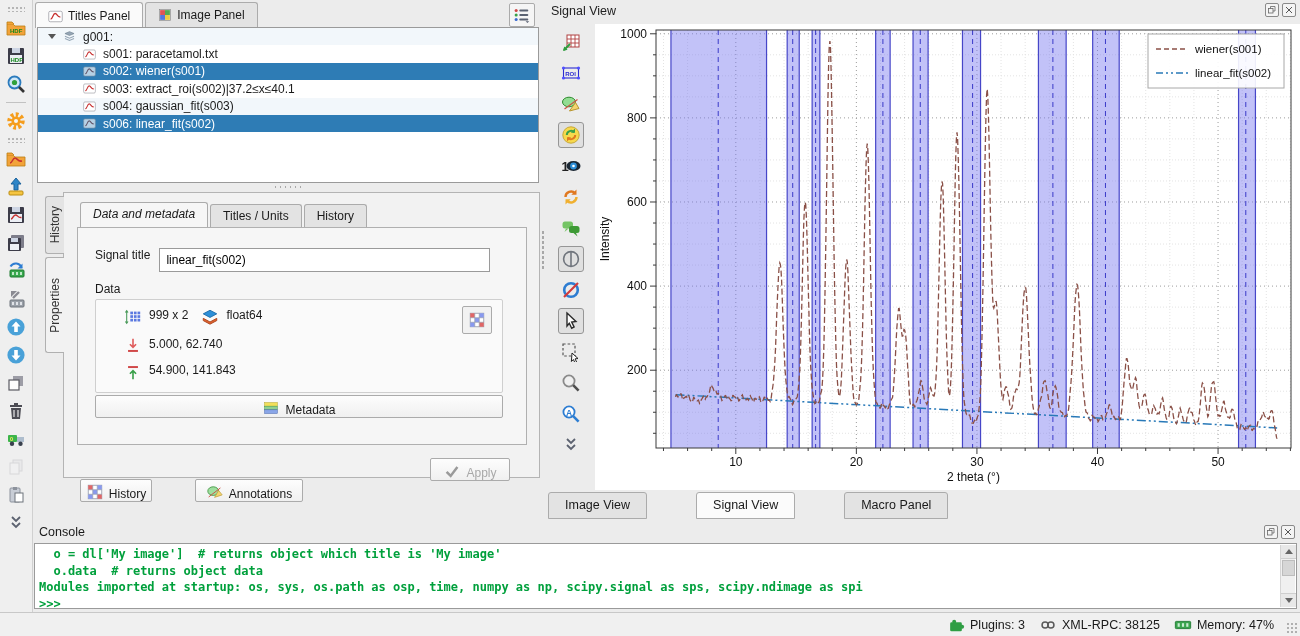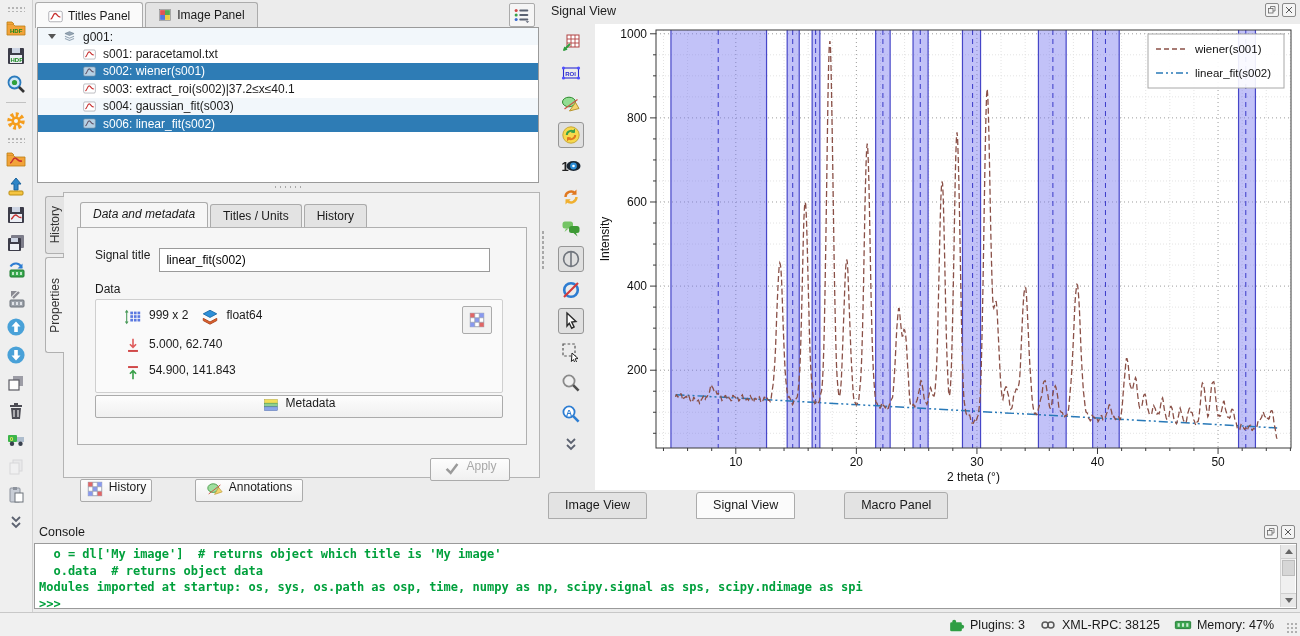--- a/index.html
+++ b/index.html
@@ -54,21 +54,21 @@
   #props-content { position:absolute; left:44px; top:227px; width:450px; height:218px;
     border:1px solid #b0b0b0; background:#f6f6f6; }
   .field-row { position:absolute; left:17px; top:20px; display:flex; align-items:flex-start; }
   .field-row input { width:331px; height:24px; border:1px solid #9a9a9a; background:#fff; padding:0 6px;
     font-family:inherit; font-size:12px; margin-left:9px; }
   #data-group { position:absolute; left:17px; top:71px; width:408px; height:94px; border:1px solid #cfcfcf;
     background:#fafafa; border-radius:2px; }
   .data-row { position:absolute; left:28px; display:flex; align-items:flex-start; gap:7px; }
   #table-btn { position:absolute; right:10px; top:6px; width:30px; height:28px; border:1px solid #ababab;
     border-radius:2px; background:#f2f2f2; display:flex; align-items:center; justify-content:center; }
-  .btn { display:inline-flex; align-items:flex-start; justify-content:center; gap:5px; border:1px solid #ababab;
+  .btn { display:inline-flex; align-items:flex-end; justify-content:center; gap:5px; border:1px solid #ababab;
     background:linear-gradient(#fdfdfd,#f0f0f0); border-radius:2px; font-size:12px; color:#1a1a1a; }
   #metadata-btn { position:absolute; left:17px; top:167px; width:408px; height:23px; }
   #apply-btn { position:absolute; right:16px; bottom:-37px; width:80px; height:23px; color:#a8a8a8; }
   #results-btn { position:absolute; left:47px; top:479px; width:72px; height:23px; }
   #annot-btn { position:absolute; left:126px; top:479px; width:108px; height:23px;margin-left:36px; }
   .vhandle { position:absolute; left:508px; top:230px; width:4px; height:40px;
     background-image:radial-gradient(#a8a8a8 1px, transparent 1px); background-size:4px 5px; }
 
   
   #right-panel { position:absolute; left:545px; top:0; width:755px; height:522px; }

